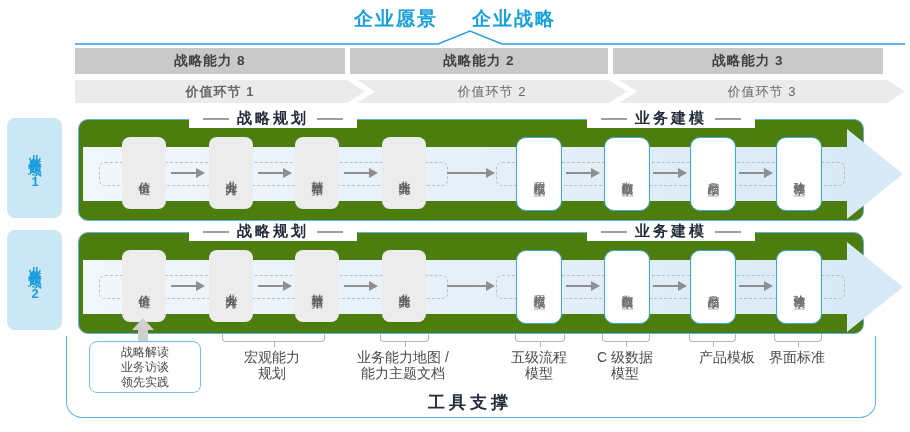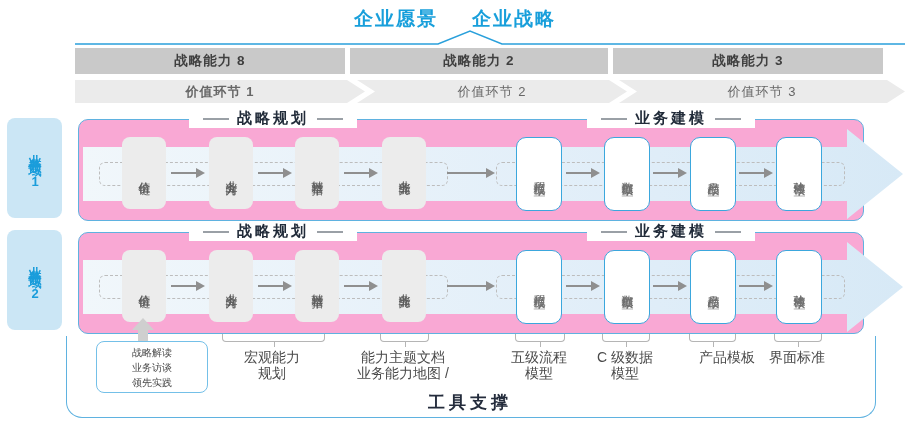--- a/index.html
+++ b/index.html
@@ -19,21 +19,21 @@
   .chev{top:80px;height:23px;background:#ebebeb;display:flex;align-items:center;justify-content:center;
     font-size:13px;color:#676767;letter-spacing:1px;}
   .chev.first{clip-path:polygon(0 0,calc(100% - 18px) 0,100% 50%,calc(100% - 18px) 100%,0 100%);font-weight:bold;}
   .chev.mid{clip-path:polygon(0 0,calc(100% - 18px) 0,100% 50%,calc(100% - 18px) 100%,0 100%,18px 50%);}
   
   .domain-tab{left:7px;width:55px;height:100px;background:#cbe6f5;border-radius:8px;
     display:flex;align-items:center;justify-content:center;}
   .domain-tab span{writing-mode:vertical-rl;text-orientation:upright;font-size:13px;font-weight:bold;
     color:#1a9ddb;letter-spacing:3px;}
   
-  .row{left:78px;width:784px;height:100px;border:1px solid #5fb2e0;border-radius:10px;background:#f9a8d4;}
+  .row{left:78px;width:784px;height:100px;border:1px solid #5fb2e0;border-radius:10px;background:#4d7c0f;}
   .band{position:absolute;left:4px;top:9px;width:820px;height:90px;z-index:1;
     background:linear-gradient(to right,#f1f7fb 0%,#e3eff9 55%,#d7e9f6 100%);
     clip-path:polygon(0 20%,calc(100% - 56px) 20%,calc(100% - 56px) 0,100% 50%,calc(100% - 56px) 100%,calc(100% - 56px) 80%,0 80%);}
   .dashband{position:absolute;top:42px;height:22px;border:1px dashed #bdbdbd;border-radius:6px;z-index:2;}
   .dashband.a{left:20px;width:347px;}
   .dashband.b{left:417px;width:347px;}
   .vbox{position:absolute;top:17px;width:44px;height:72px;z-index:3;
     display:flex;align-items:center;justify-content:center;}
   .vbox span{writing-mode:vertical-rl;text-orientation:upright;font-size:12px;letter-spacing:1px;}
   .vbox.gray{background:#ececec;border-radius:8px;}
@@ -45,23 +45,23 @@
   .harrow .hd{width:0;height:0;border-left:9px solid #8f8f8f;border-top:5px solid transparent;border-bottom:5px solid transparent;}
   .legend{position:absolute;top:-11px;transform:translateX(-50%);background:#ffffff;padding:0 6px;z-index:4;
     font-size:15px;font-weight:bold;color:#222c3a;letter-spacing:3px;white-space:nowrap;display:flex;align-items:center;}
   .legend::before,.legend::after{content:"";display:inline-block;width:26px;height:2px;background:#9aa0a6;margin:0 8px;}
   
   .outer{left:66px;top:336px;width:808px;height:81px;border:1px solid #5fb2e0;border-top:none;
     border-radius:0 0 16px 16px;}
   .tool-label{left:66px;top:391px;width:808px;text-align:center;font-size:17px;font-weight:bold;
     color:#242c3c;letter-spacing:4px;}
   
-  .practice-box{left:96px;top:341px;width:110px;height:50px;background:#ffffff;border:1px solid #74c0e8;
+  .practice-box{left:89px;top:341px;width:110px;height:50px;background:#ffffff;border:1px solid #74c0e8;
     border-radius:8px;display:flex;flex-direction:column;align-items:center;justify-content:center;z-index:5;
-    font-size:10px;color:#4a4a4a;line-height:15px;}
+    font-size:12px;color:#4a4a4a;line-height:15px;}
   .up-arrow-head{left:132px;top:318px;width:0;height:0;border-bottom:12px solid #cfcfcf;
     border-left:11px solid transparent;border-right:11px solid transparent;z-index:5;}
   .up-arrow-shaft{left:138px;top:330px;width:10px;height:12px;background:#cfcfcf;z-index:5;}
   .bracket{position:absolute;top:334px;height:7px;border-left:1px solid #b5b5b5;border-right:1px solid #b5b5b5;
     border-bottom:1px solid #b5b5b5;border-radius:0 0 4px 4px;}
   .bracket::after{content:"";position:absolute;left:50%;top:100%;width:1px;height:6px;background:#b5b5b5;}
   .ann{position:absolute;top:349px;width:160px;transform:translateX(-50%);text-align:center;
     font-size:14px;color:#4a4a4a;line-height:16px;}
   .peak-svg{left:0;top:28px;}
 </style>
@@ -254,22 +254,22 @@
   <div class="bracket" style="left:515px;width:48px;"></div>
   <div class="bracket" style="left:602px;width:46px;"></div>
   <div class="bracket" style="left:689px;width:45px;"></div>
   <div class="bracket" style="left:774px;width:46px;"></div>
 
   <div class="ann" style="left:272px;">
     <div>宏观能力</div>
     <div>规划</div>
   </div>
   <div class="ann" style="left:403px;">
+    <div>业务能力地图 /</div>
     <div>能力主题文档</div>
-    <div>业务能力地图 /</div>
   </div>
   <div class="ann" style="left:539px;">
     <div>五级流程</div>
     <div>模型</div>
   </div>
   <div class="ann" style="left:625px;">
     <div>C 级数据</div>
     <div>模型</div>
   </div>
   <div class="ann" style="left:711px;padding-left:32px;">

